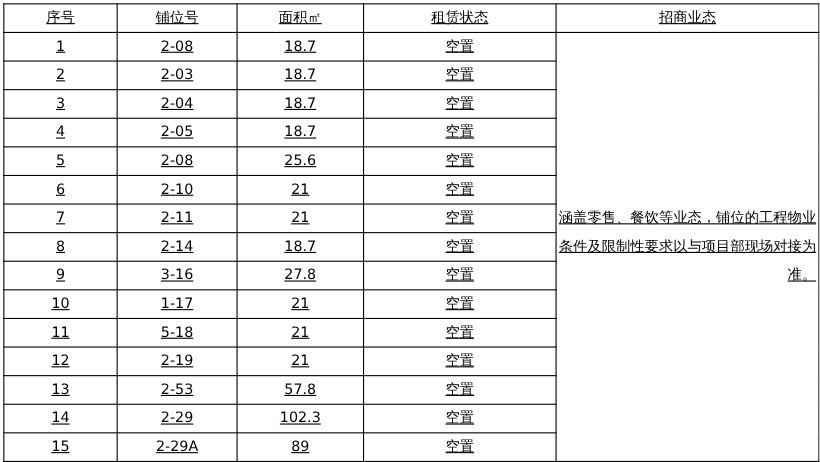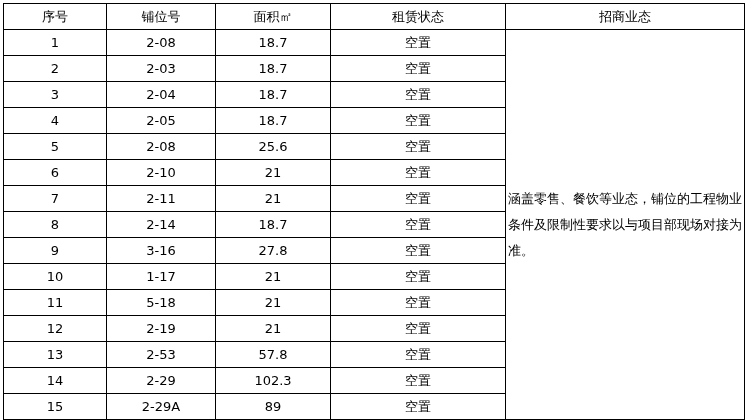--- a/index.html
+++ b/index.html
@@ -12,39 +12,40 @@
     background: #ffffff;
     font-family: "DejaVu Sans", "Liberation Sans", sans-serif;
     color: #000000;
     overflow: hidden;
   }
   table.vacancy {
     border-collapse: collapse;
     table-layout: fixed;
     width: 741px;
     margin: 3px 0 0 3px;
+    text-decoration: underline;
   }
   table.vacancy th,
   table.vacancy td {
     border: 1px solid #000000;
     text-align: center;
     vertical-align: middle;
     font-size: 13px;
     font-weight: normal;
     height: 25px;
     padding: 0;
     line-height: 25px;
     white-space: nowrap;
     overflow: hidden;
   }
   table.vacancy td.note-cell {
     white-space: normal;
     line-height: 26px;
     padding: 0 2px;
-    text-align: left;
+    text-align: right;
   }
 </style>
 </head>
 <body>
 
 <table class="vacancy">
   <colgroup>
     <col style="width:103px">
     <col style="width:109px">
     <col style="width:115px">

